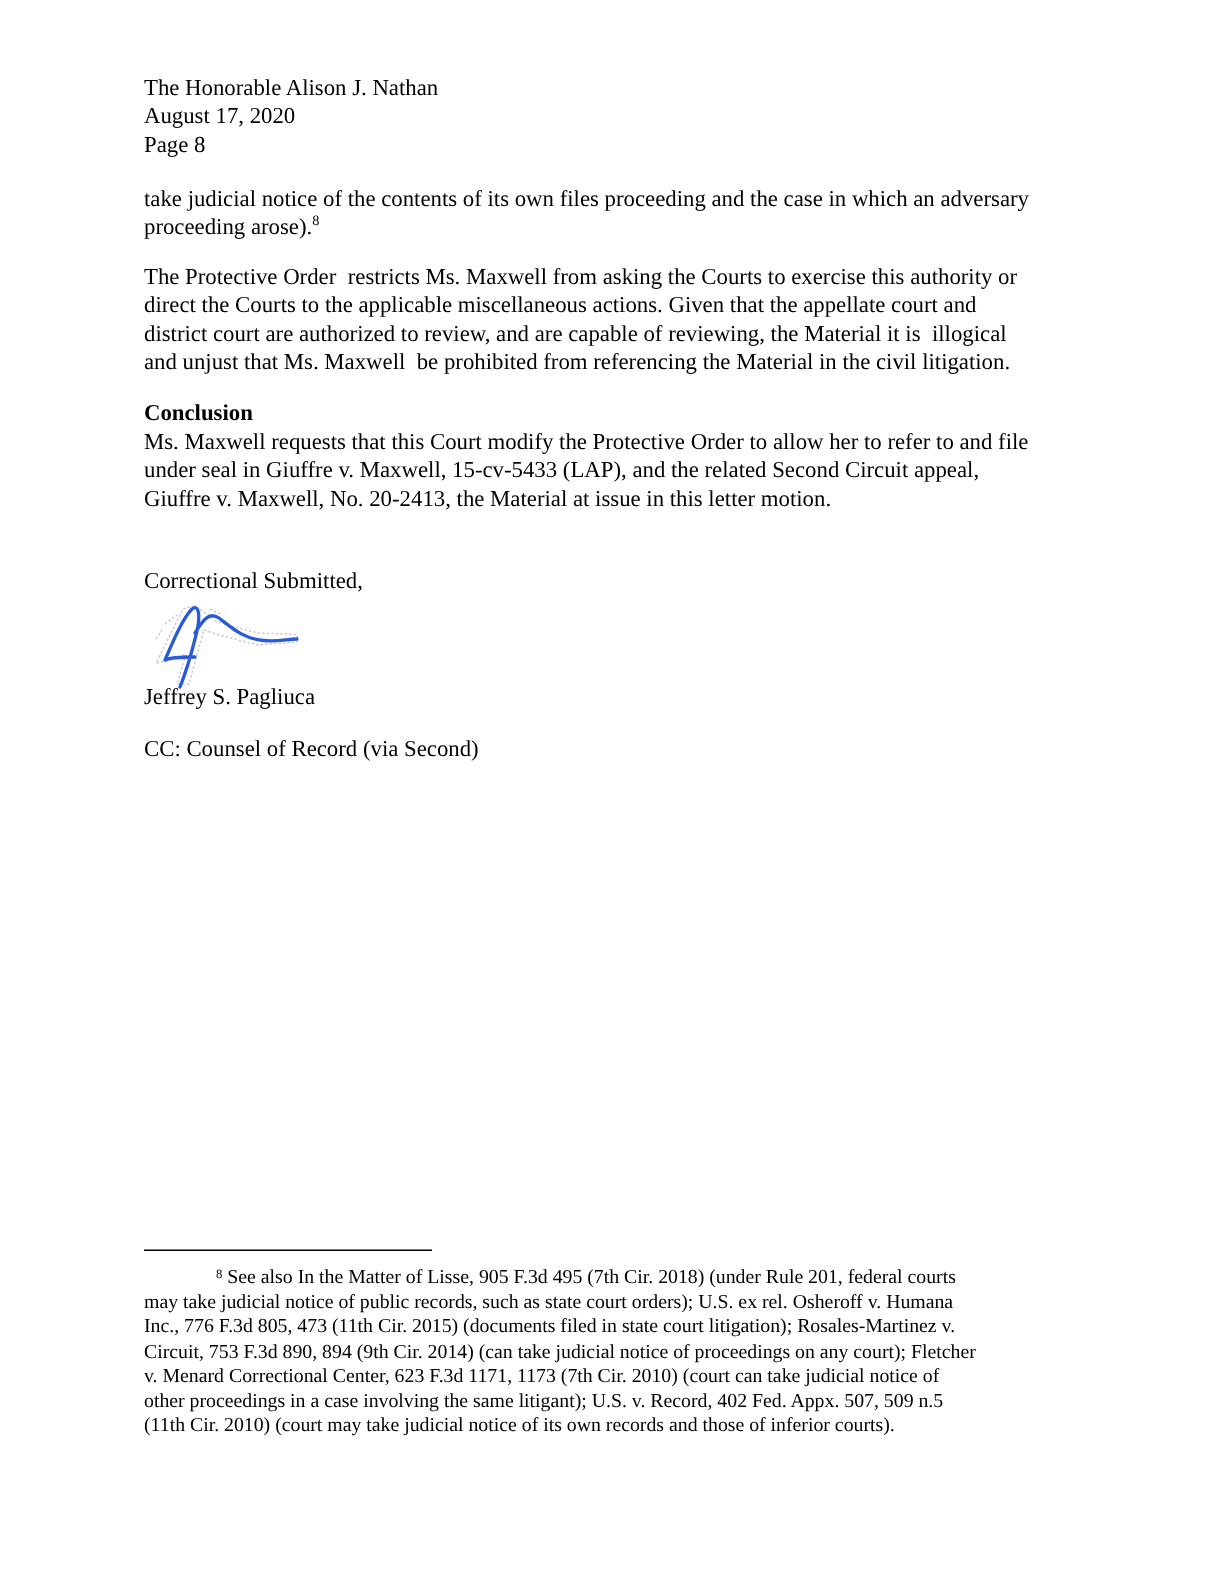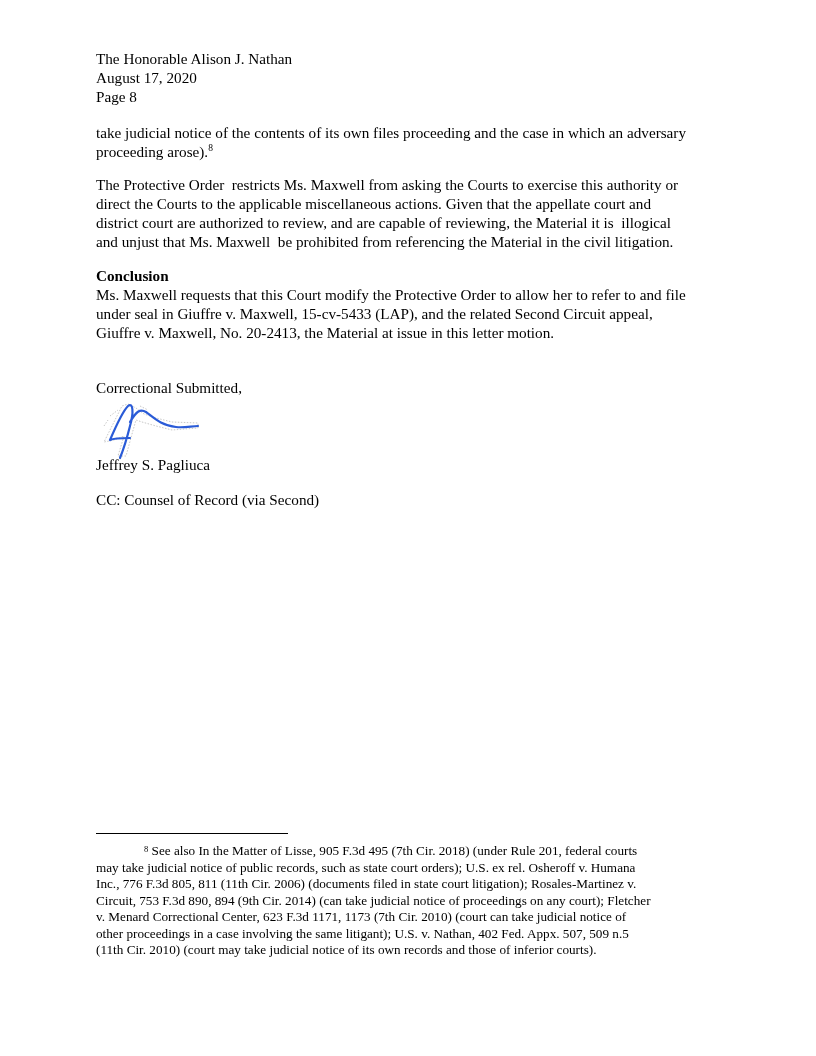--- a/index.html
+++ b/index.html
@@ -107,20 +107,20 @@
     </svg>
 
     <div class="line" style="top:455px">Jeffrey S. Pagliuca</div>
     <div class="line" style="top:490px">CC: Counsel of Record (via Second)</div>
   </div>
 
   <div class="fn-rule"></div>
   <div>
     <div class="fn" style="top:843px; left:144px"><sup>8</sup><span> </span><span class="it">See also In the Matter of Lisse</span><span>, 905 F.3d 495 (7th Cir. 2018) (under Rule 201, federal courts</span></div>
     <div class="fn" style="top:859.5px"><span>may take judicial notice of public records, such as state court orders); </span><span class="it">U.S. ex rel. Osheroff v. Humana</span></div>
-    <div class="fn" style="top:876px"><span class="it">Inc.</span><span>, 776 F.3d 805, 811 (11th Cir. 2006) (documents filed in state court litigation); </span><span class="it">Rosales-Martinez v.</span></div>
+    <div class="fn" style="top:876px"><span class="it">Inc.</span><span>, 776 F.3d 805, 473 (11th Cir. 2015) (documents filed in state court litigation); </span><span class="it">Rosales-Martinez v.</span></div>
     <div class="fn" style="top:892.5px"><span class="it">Circuit</span><span>, 753 F.3d 890, 894 (9th Cir. 2014) (can take judicial notice of proceedings on any court); </span><span class="it">Fletcher</span></div>
     <div class="fn" style="top:909px"><span class="it">v. Menard Correctional Center</span><span>, 623 F.3d 1171, 1173 (7th Cir. 2010) (court can take judicial notice of</span></div>
-    <div class="fn" style="top:925.5px"><span>other proceedings in a case involving the same litigant); </span><span class="it">U.S. v. Nathan</span><span>, 402 Fed. Appx. 507, 509 n.5</span></div>
+    <div class="fn" style="top:925.5px"><span>other proceedings in a case involving the same litigant); </span><span class="it">U.S. v. Record</span><span>, 402 Fed. Appx. 507, 509 n.5</span></div>
     <div class="fn" style="top:942px">(11th Cir. 2010) (court may take judicial notice of its own records and those of inferior courts).</div>
   </div>
 
 </div>
 
 </body></html>

